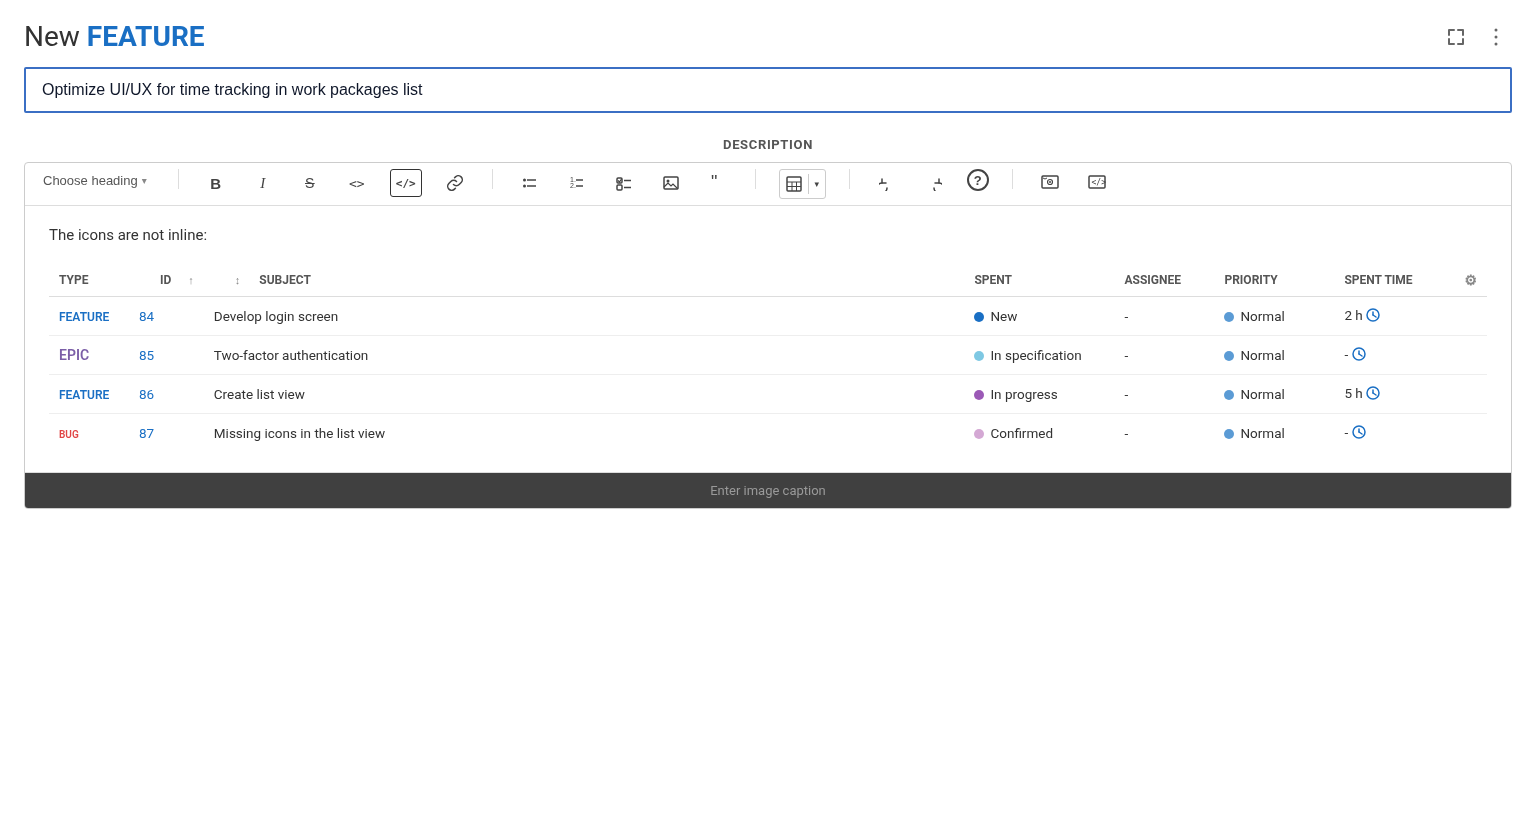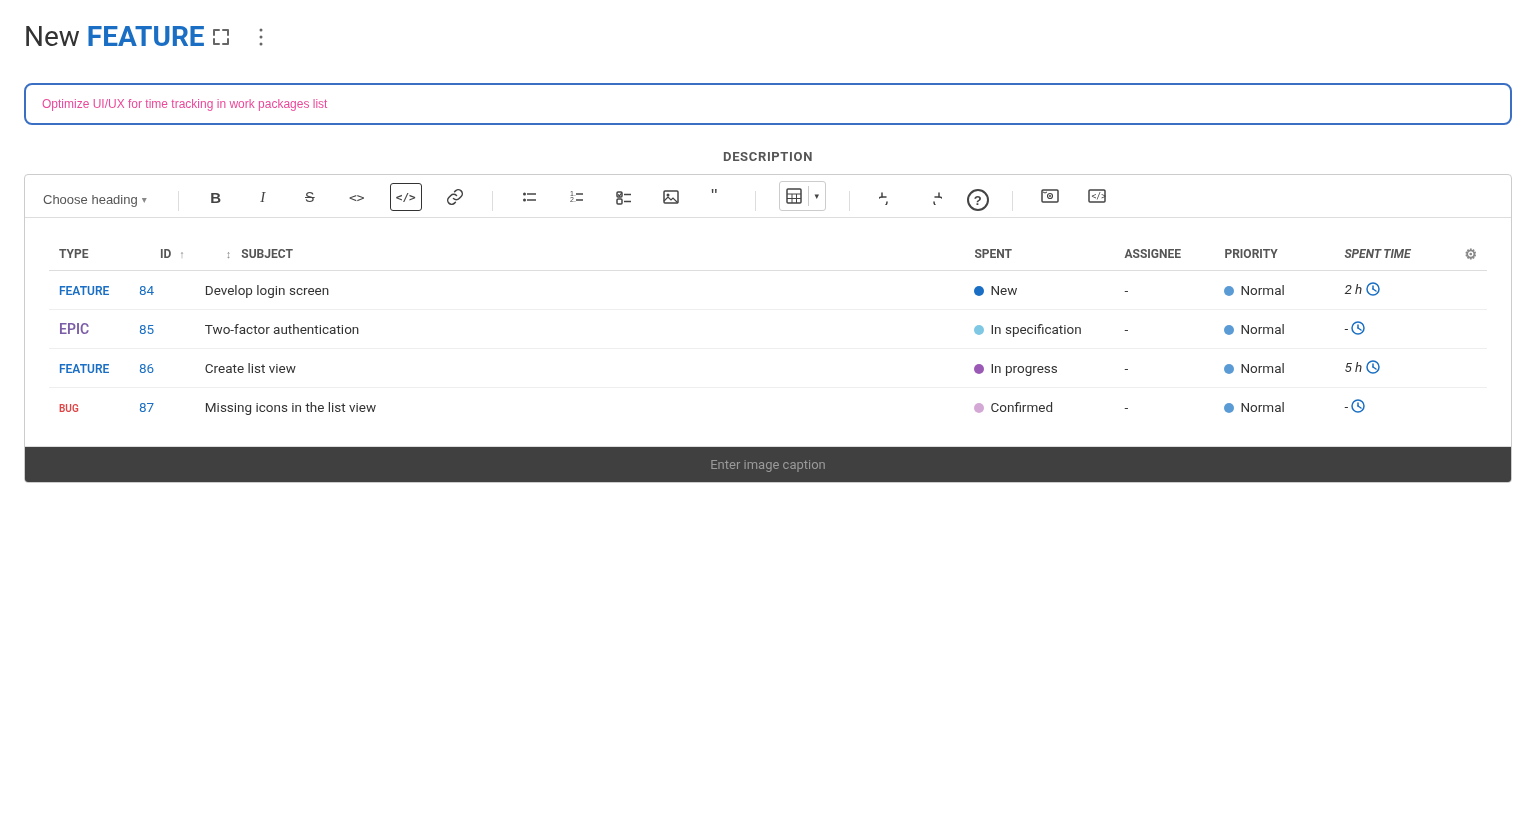--- a/index.html
+++ b/index.html
@@ -9,21 +9,22 @@
       color: #333;
       padding: 20px 24px;
       width: 1536px;
       min-height: 837px;
     }
 
     
     .page-header {
       display: flex;
       align-items: center;
-      margin-bottom: 30px;
+      justify-content: space-between;
+      margin-bottom: 14px;
     }
     .page-title {
       font-size: 28px;
       font-weight: 400;
       color: #333;
     }
     .page-title .feature-label {
       color: #1a6fc4;
       font-weight: 700;
     }
@@ -43,24 +44,24 @@
       justify-content: center;
       color: #666;
       font-size: 18px;
       border-radius: 4px;
     }
 
     
     .subject-input {
       width: 100%;
       border: 2px solid #3b6fc4;
-      border-radius: 8px;
+      border-radius: 2px;
       padding: 12px 16px;
-      font-size: 12px;
-      color: #ec4899;
+      font-size: 16px;
+      color: #0f172a;
       outline: none;
       margin-bottom: 24px;
     }
 
     
     .section-label {
       font-size: 13px;
       font-weight: 700;
       color: #555;
       letter-spacing: 0.05em;
@@ -71,21 +72,21 @@
     
     .editor-container {
       border: 1px solid #ccc;
       border-radius: 4px;
       overflow: hidden;
     }
 
     
     .editor-toolbar {
       display: flex;
-      align-items: flex-end;
+      align-items: flex-start;
       padding: 6px 10px;
       border-bottom: 1px solid #ddd;
       gap: 19px;
       flex-wrap: wrap;
     }
     .toolbar-dropdown {
       display: flex;
       align-items: center;
       gap: 4px;
       padding: 4px 8px;
@@ -174,21 +175,21 @@
     }
     .wp-table tr:last-child td {
       border-bottom: none;
     }
     .col-type { width: 80px; }
     .col-id { width: 60px; }
     .col-subject { width: auto; }
     .col-status { width: 150px; }
     .col-assignee { width: 100px; }
     .col-priority { width: 120px; }
-    .col-spent { width: 120px; font-style: italic; }
+    .col-spent { width: 120px; }
     .col-settings { width: 30px; }
 
     .type-feature { color: #1a6fc4; font-weight: 600; font-size: 12px; }
     .type-epic { color: #7b5ea7; font-weight: 600; font-size: 14px; }
     .type-bug { color: #e04444; font-weight: 600; font-size: 10px; }
     .id-link { color: #1a6fc4; text-decoration: none; }
 
     .status-dot {
       display: inline-block;
       width: 10px;
@@ -208,21 +209,21 @@
       height: 10px;
       border-radius: 50%;
       background: #5b9bd5;
       margin-right: 6px;
       vertical-align: middle;
     }
 
     .th-sort {
       display: inline-flex;
       align-items: center;
-      gap: 8px;
+      gap: 17px;
       cursor: pointer;
       padding-left: 21px;
     }
     .sort-arrows { font-size: 11px; color: #888; }
 
     
     .gear-icon { color: #888; font-size: 14px; }
 
     
     .image-caption {
@@ -378,20 +379,21 @@
     </button>
     <button class="tb-btn">
       <svg width="18" height="16" viewBox="0 0 18 16">
         <rect x="1" y="1" width="16" height="12" rx="1" stroke="#444" stroke-width="1.5" fill="none"></rect>
         <text x="3.5" y="10" font-size="8" font-family="monospace" fill="#444">&lt;/&gt;</text>
       </svg>
     </button>
   </div>
 
   <div class="editor-content">
+    <p class="editor-text">The icons are not inline:</p>
 
     <table class="wp-table">
       <thead>
         <tr>
           <th class="col-type">
             <span>TYPE</span>
           </th>
           <th class="col-id">
             <span class="th-sort">
               <span>ID</span>

